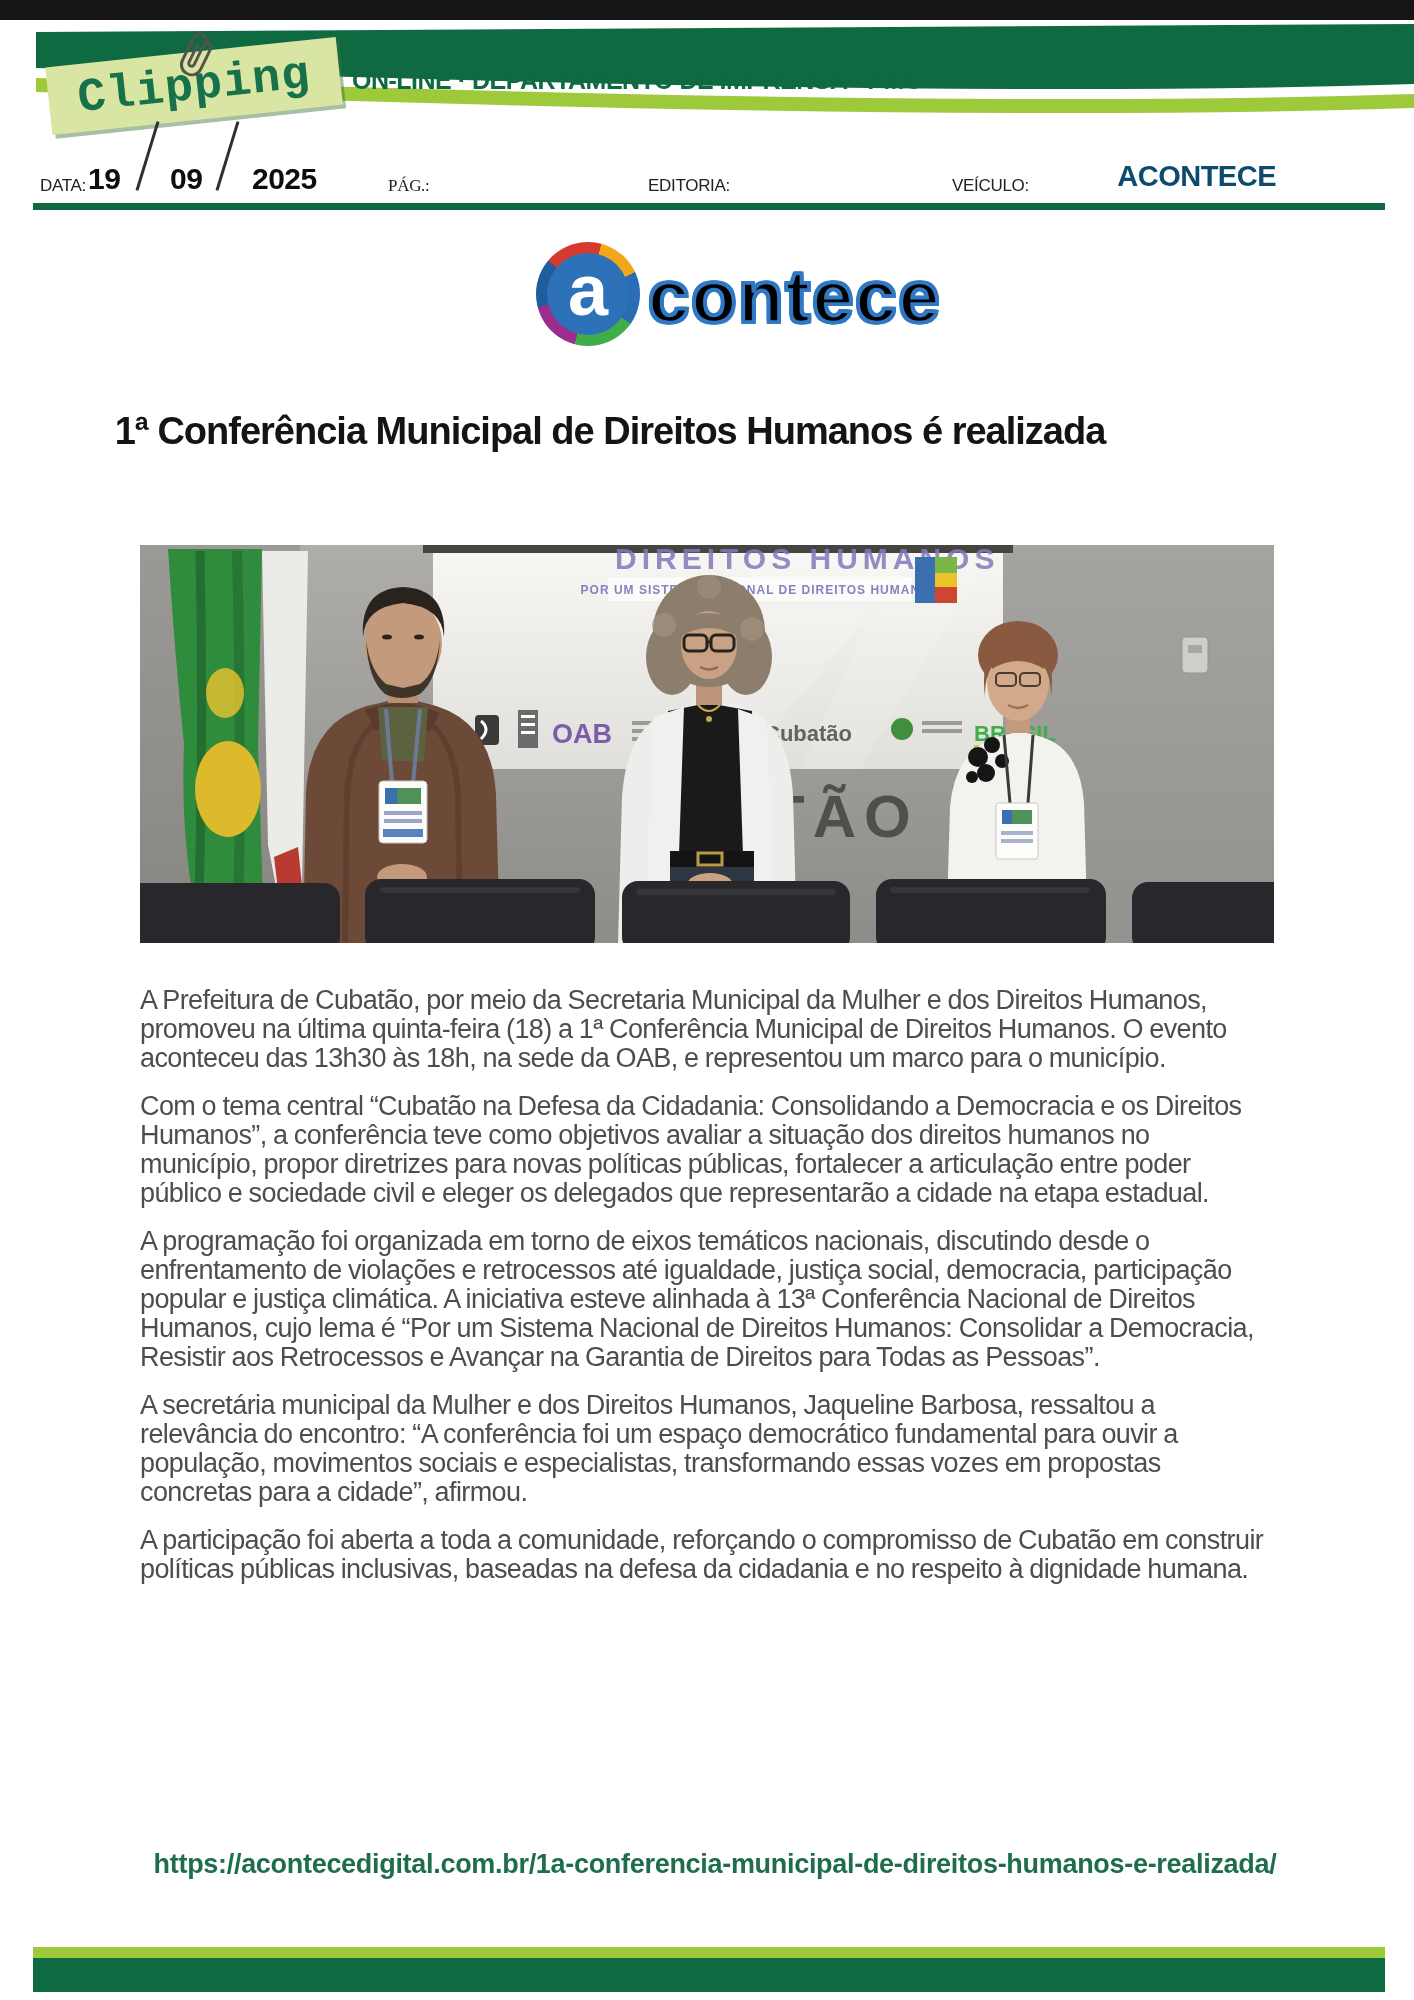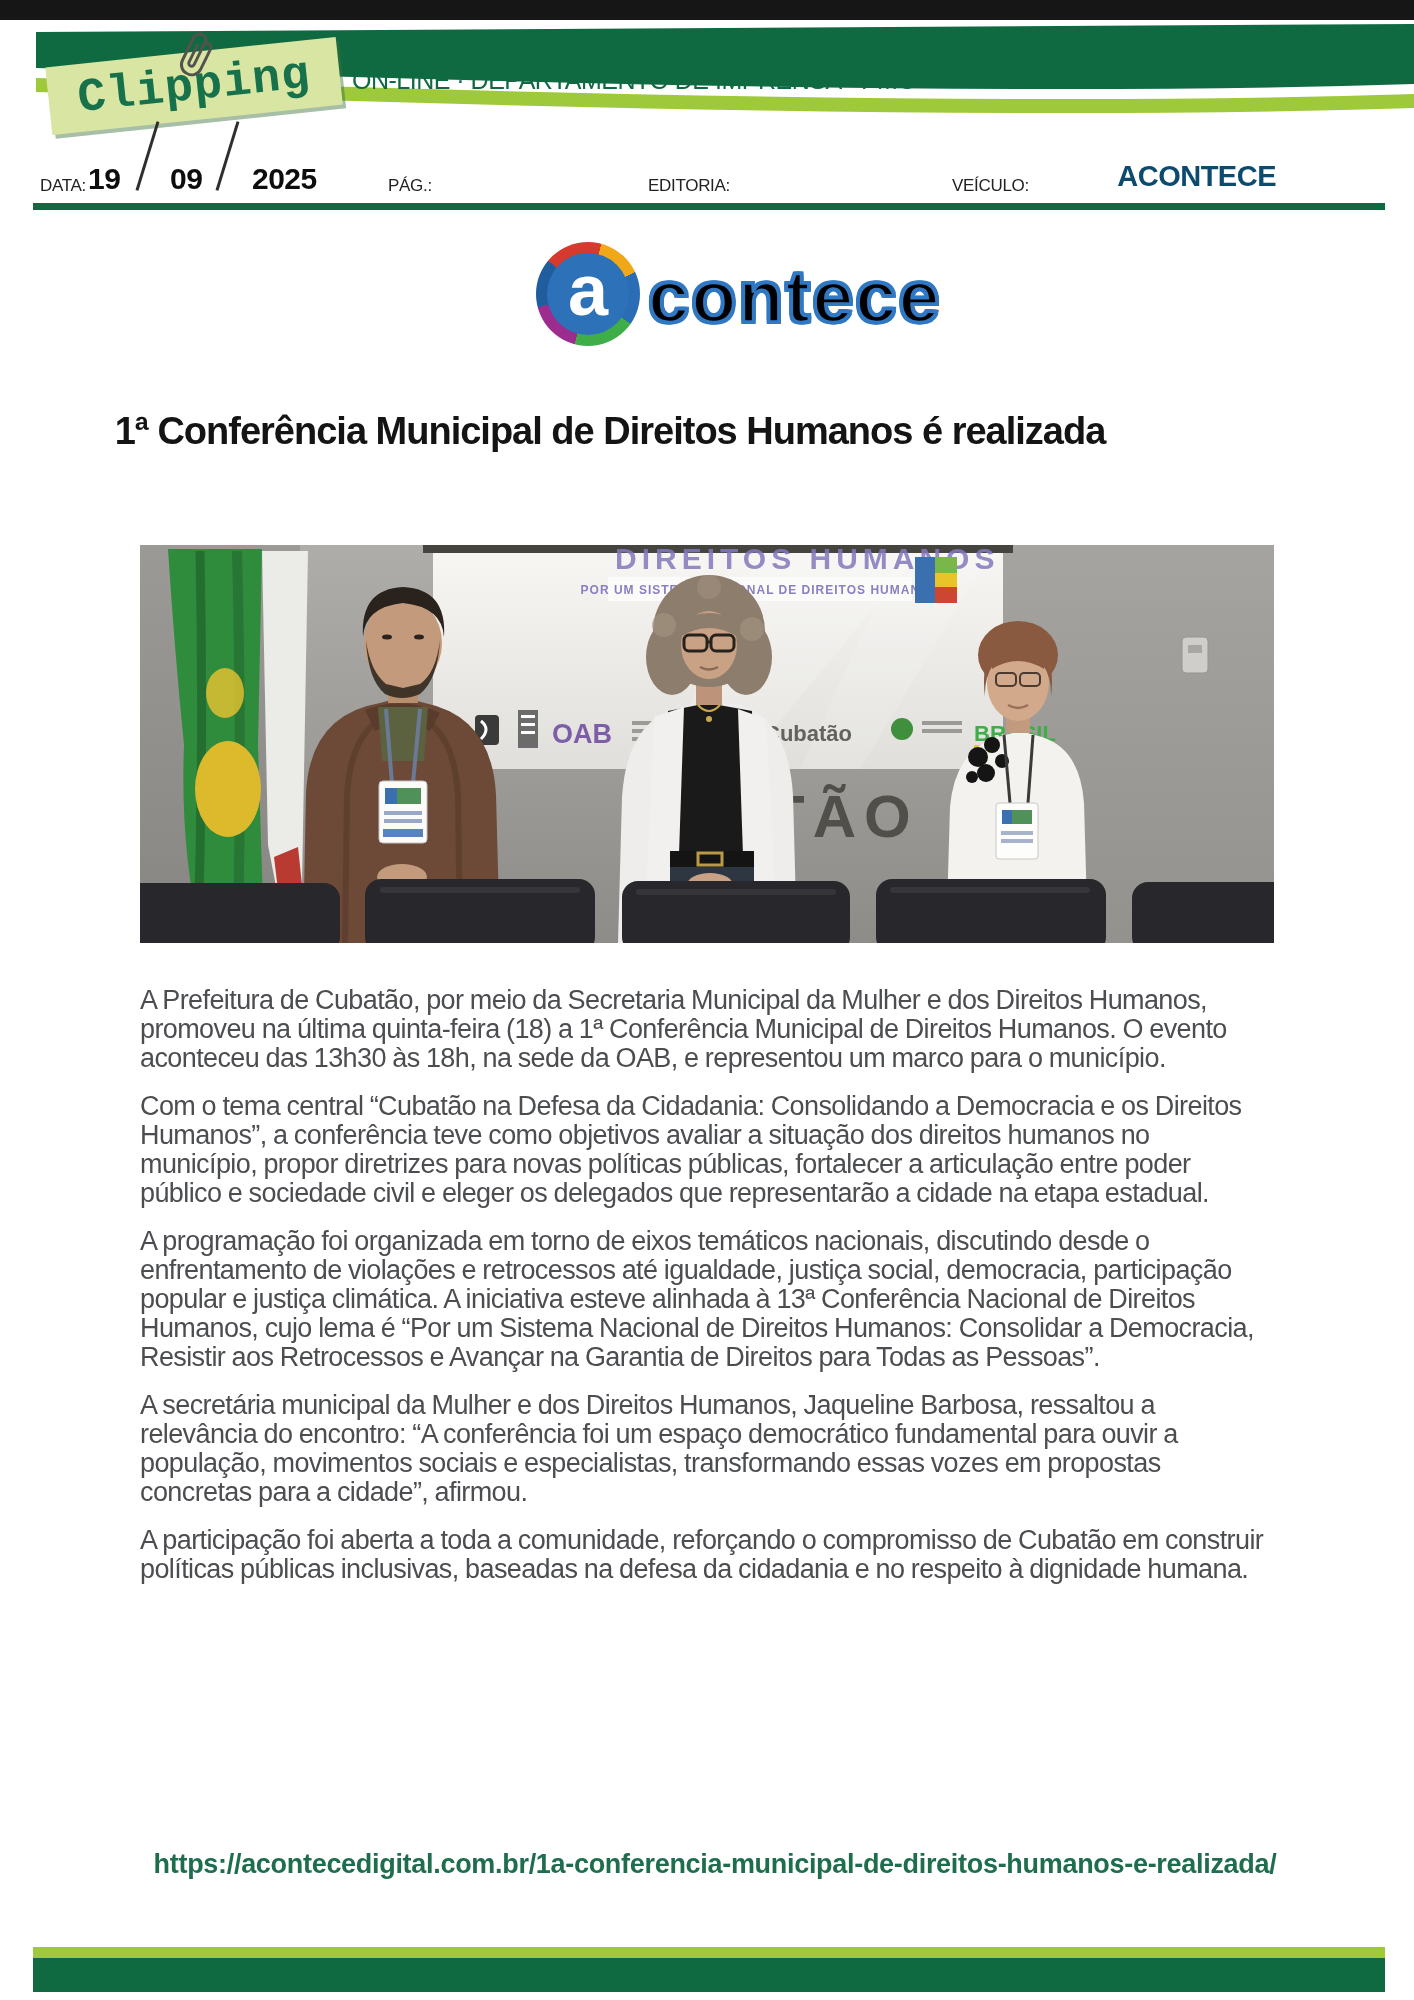--- a/index.html
+++ b/index.html
@@ -14,21 +14,21 @@
 
   
   .clip-tag{position:absolute;left:48px;top:52px;width:292px;height:68px;
             background:#d9e6a3;transform:rotate(-6deg);
             box-shadow:3px 4px 0 rgba(60,110,60,.45);
             display:flex;align-items:center;justify-content:center;}
   .clip-tag span{font-family:"Liberation Mono",monospace;font-weight:bold;font-size:47px;
                  color:#17714a;letter-spacing:1px;}
   .paperclip{position:absolute;left:178px;top:24px;width:34px;height:52px;transform:rotate(26deg);}
 
-  .hdr-sub{position:absolute;left:352px;top:66px;font-size:25px;font-weight:normal;color:#0f6a42;
+  .hdr-sub{position:absolute;left:352px;top:66px;font-size:25px;font-weight:bold;color:#0f6a42;
            letter-spacing:-0.5px;white-space:nowrap;}
 
   
   .meta-label{position:absolute;font-size:17px;color:#222;letter-spacing:-0.3px;}
   .meta-num{position:absolute;font-size:30px;font-weight:bold;color:#0d0d0d;letter-spacing:-0.5px;}
   .slash{position:absolute;width:3px;height:72px;background:#2e2e2e;transform:rotate(17deg);}
   .veiculo-value{position:absolute;left:1080px;top:160px;width:196px;text-align:right;
                  font-size:29px;font-weight:bold;color:#0c4a6e;letter-spacing:-0.5px;}
   .green-rule{position:absolute;left:33px;top:203px;width:1352px;height:7px;background:#0f6a42;}
 
@@ -89,21 +89,21 @@
   </svg>
 
   <div class="hdr-sub">ON-LINE · DEPARTAMENTO DE IMPRENSA · PMC</div>
 
   <div class="meta-label" style="left:40px;top:176px;">DATA:</div>
   <div class="meta-num" style="left:88px;top:162px;">19</div>
   <div class="slash" style="left:146px;top:120px;"></div>
   <div class="meta-num" style="left:170px;top:162px;">09</div>
   <div class="slash" style="left:226px;top:120px;"></div>
   <div class="meta-num" style="left:252px;top:162px;">2025</div>
-  <div class="meta-label" style="left:388px;top:176px;">PÁG.:</div>
+  <div class="meta-label" style="left:388px;top:176px;font-family:Liberation Serif, serif;">PÁG.:</div>
   <div class="meta-label" style="left:648px;top:176px;">EDITORIA:</div>
   <div class="meta-label" style="left:952px;top:176px;">VEÍCULO:</div>
   <div class="veiculo-value">ACONTECE</div>
   <div class="green-rule"></div>
 
   <div class="logo-wrap">
     <div class="logo-ball">
       <div class="disc">
         <b>a</b>
       </div>

